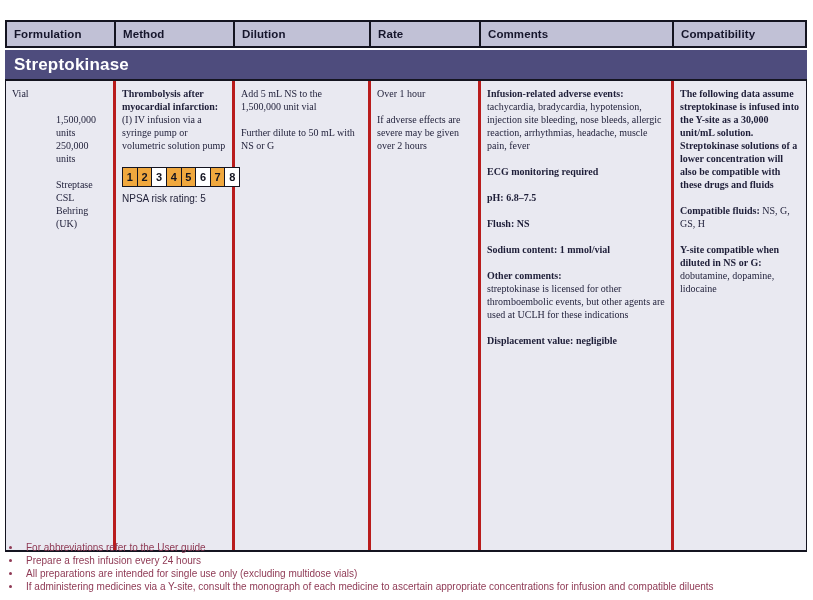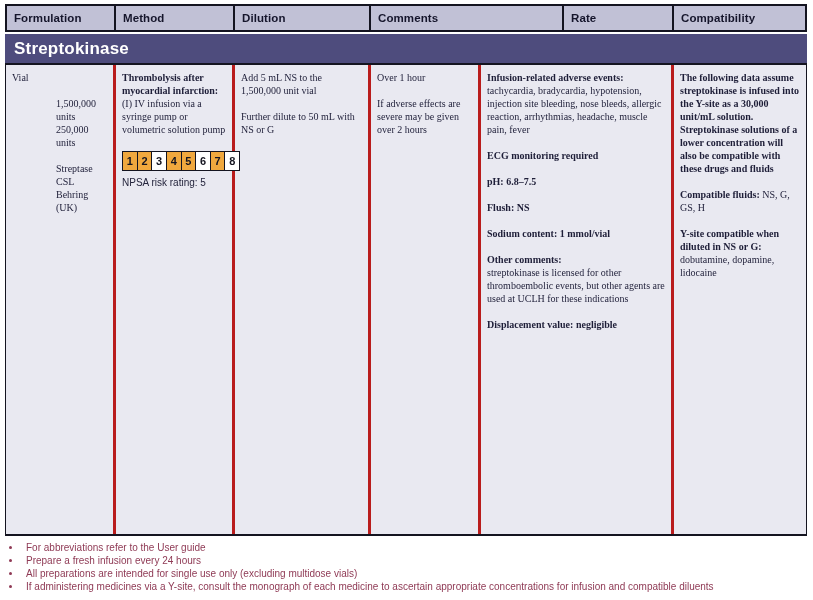--- a/index.html
+++ b/index.html
@@ -1,21 +1,21 @@
 <!DOCTYPE html>
 <html><head>
 <meta charset="utf-8">
 <style>
   * { margin:0; padding:0; box-sizing:border-box; }
   body { background:#ffffff; }
   .page {
     position:relative; width:813px; height:600px; background:#ffffff;
     font-family:"Liberation Serif", serif; overflow:hidden;
   }
-  .drug-table { position:absolute; left:5px; top:4px; width:802px; }
+  .drug-table { position:absolute; left:5px; top:20px; width:802px; }
 
   
   .header-row {
     display:flex; height:28px; background:#c1c1d6;
     border:2px solid #141420;
   }
   .hcell {
     display:flex; align-items:center; padding-left:7px;
     border-right:2px solid #141420;
     font-family:"Liberation Sans", sans-serif; font-weight:bold;
@@ -86,22 +86,22 @@
 <body>
 
 <div class="page">
 
   <div class="drug-table">
 
     <div class="header-row">
       <div class="hcell hw0">Formulation</div>
       <div class="hcell hw1">Method</div>
       <div class="hcell hw2">Dilution</div>
+      <div class="hcell hw3">Rate</div>
       <div class="hcell hw4">Comments</div>
-      <div class="hcell hw3">Rate</div>
       <div class="hcell hw5">Compatibility</div>
     </div>
 
     <div class="banner">
       <span>Streptokinase</span>
     </div>
 
     <div class="body-row">
 
       <div class="cell cw0">

